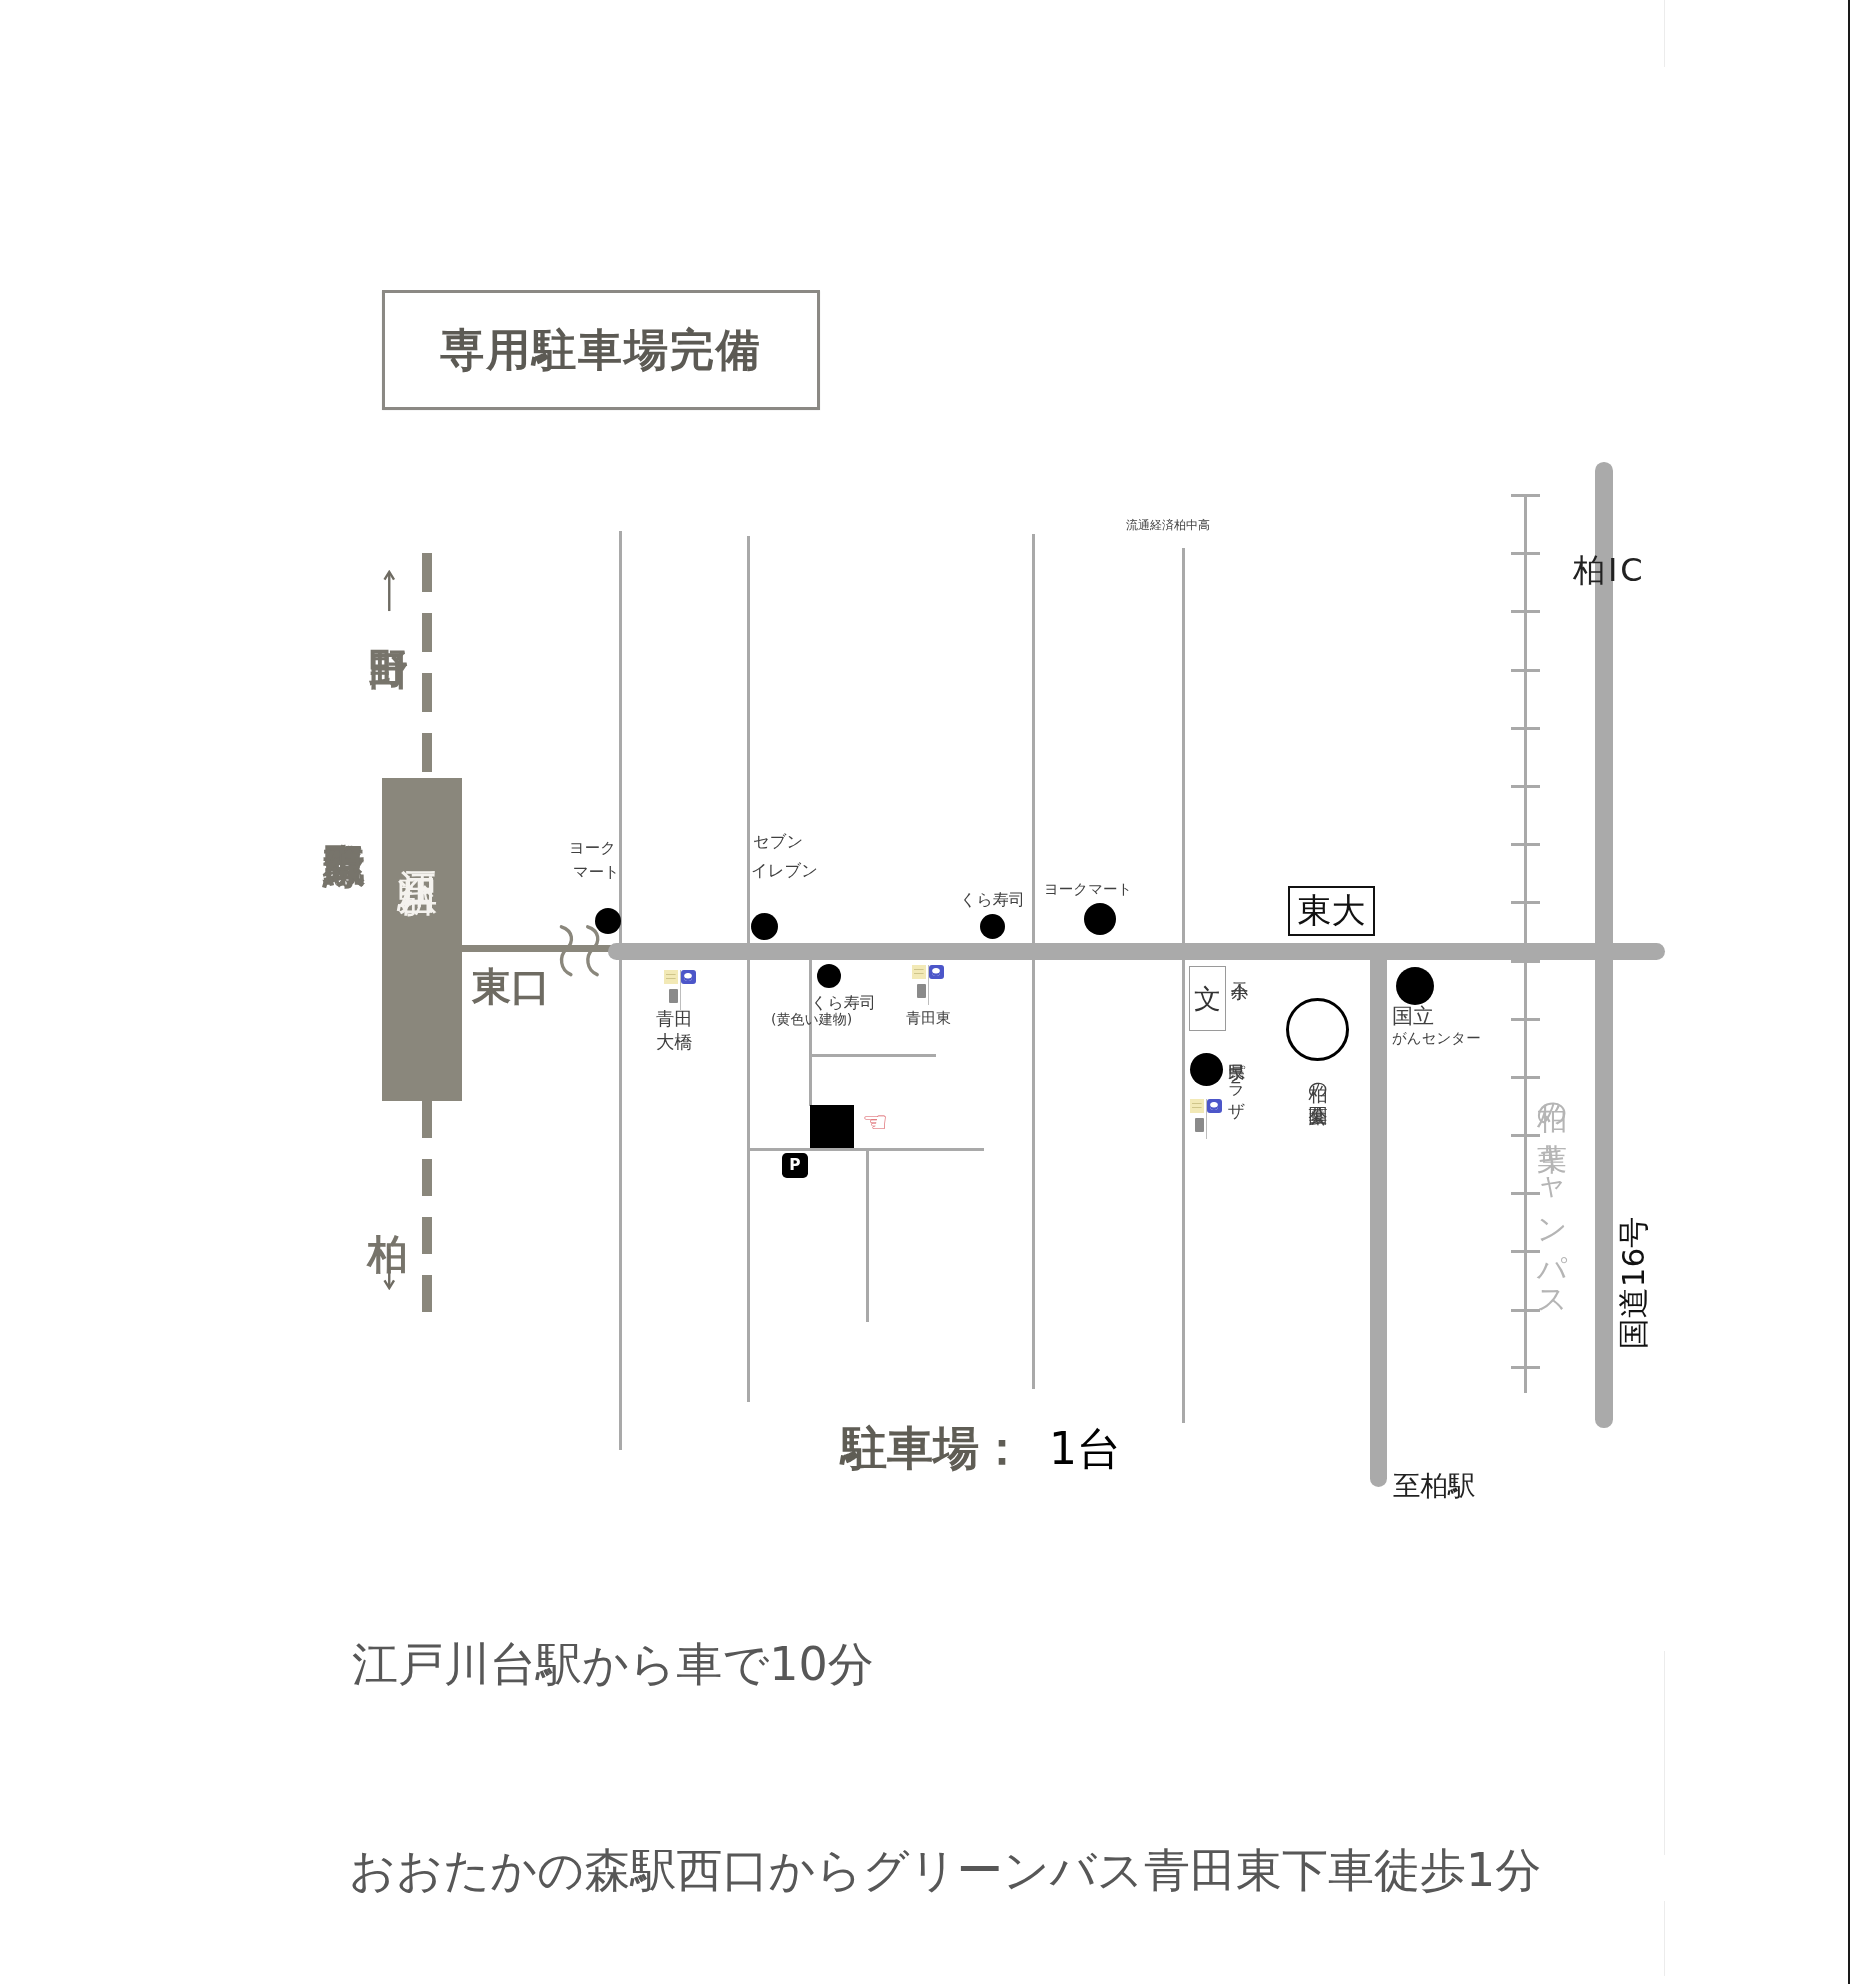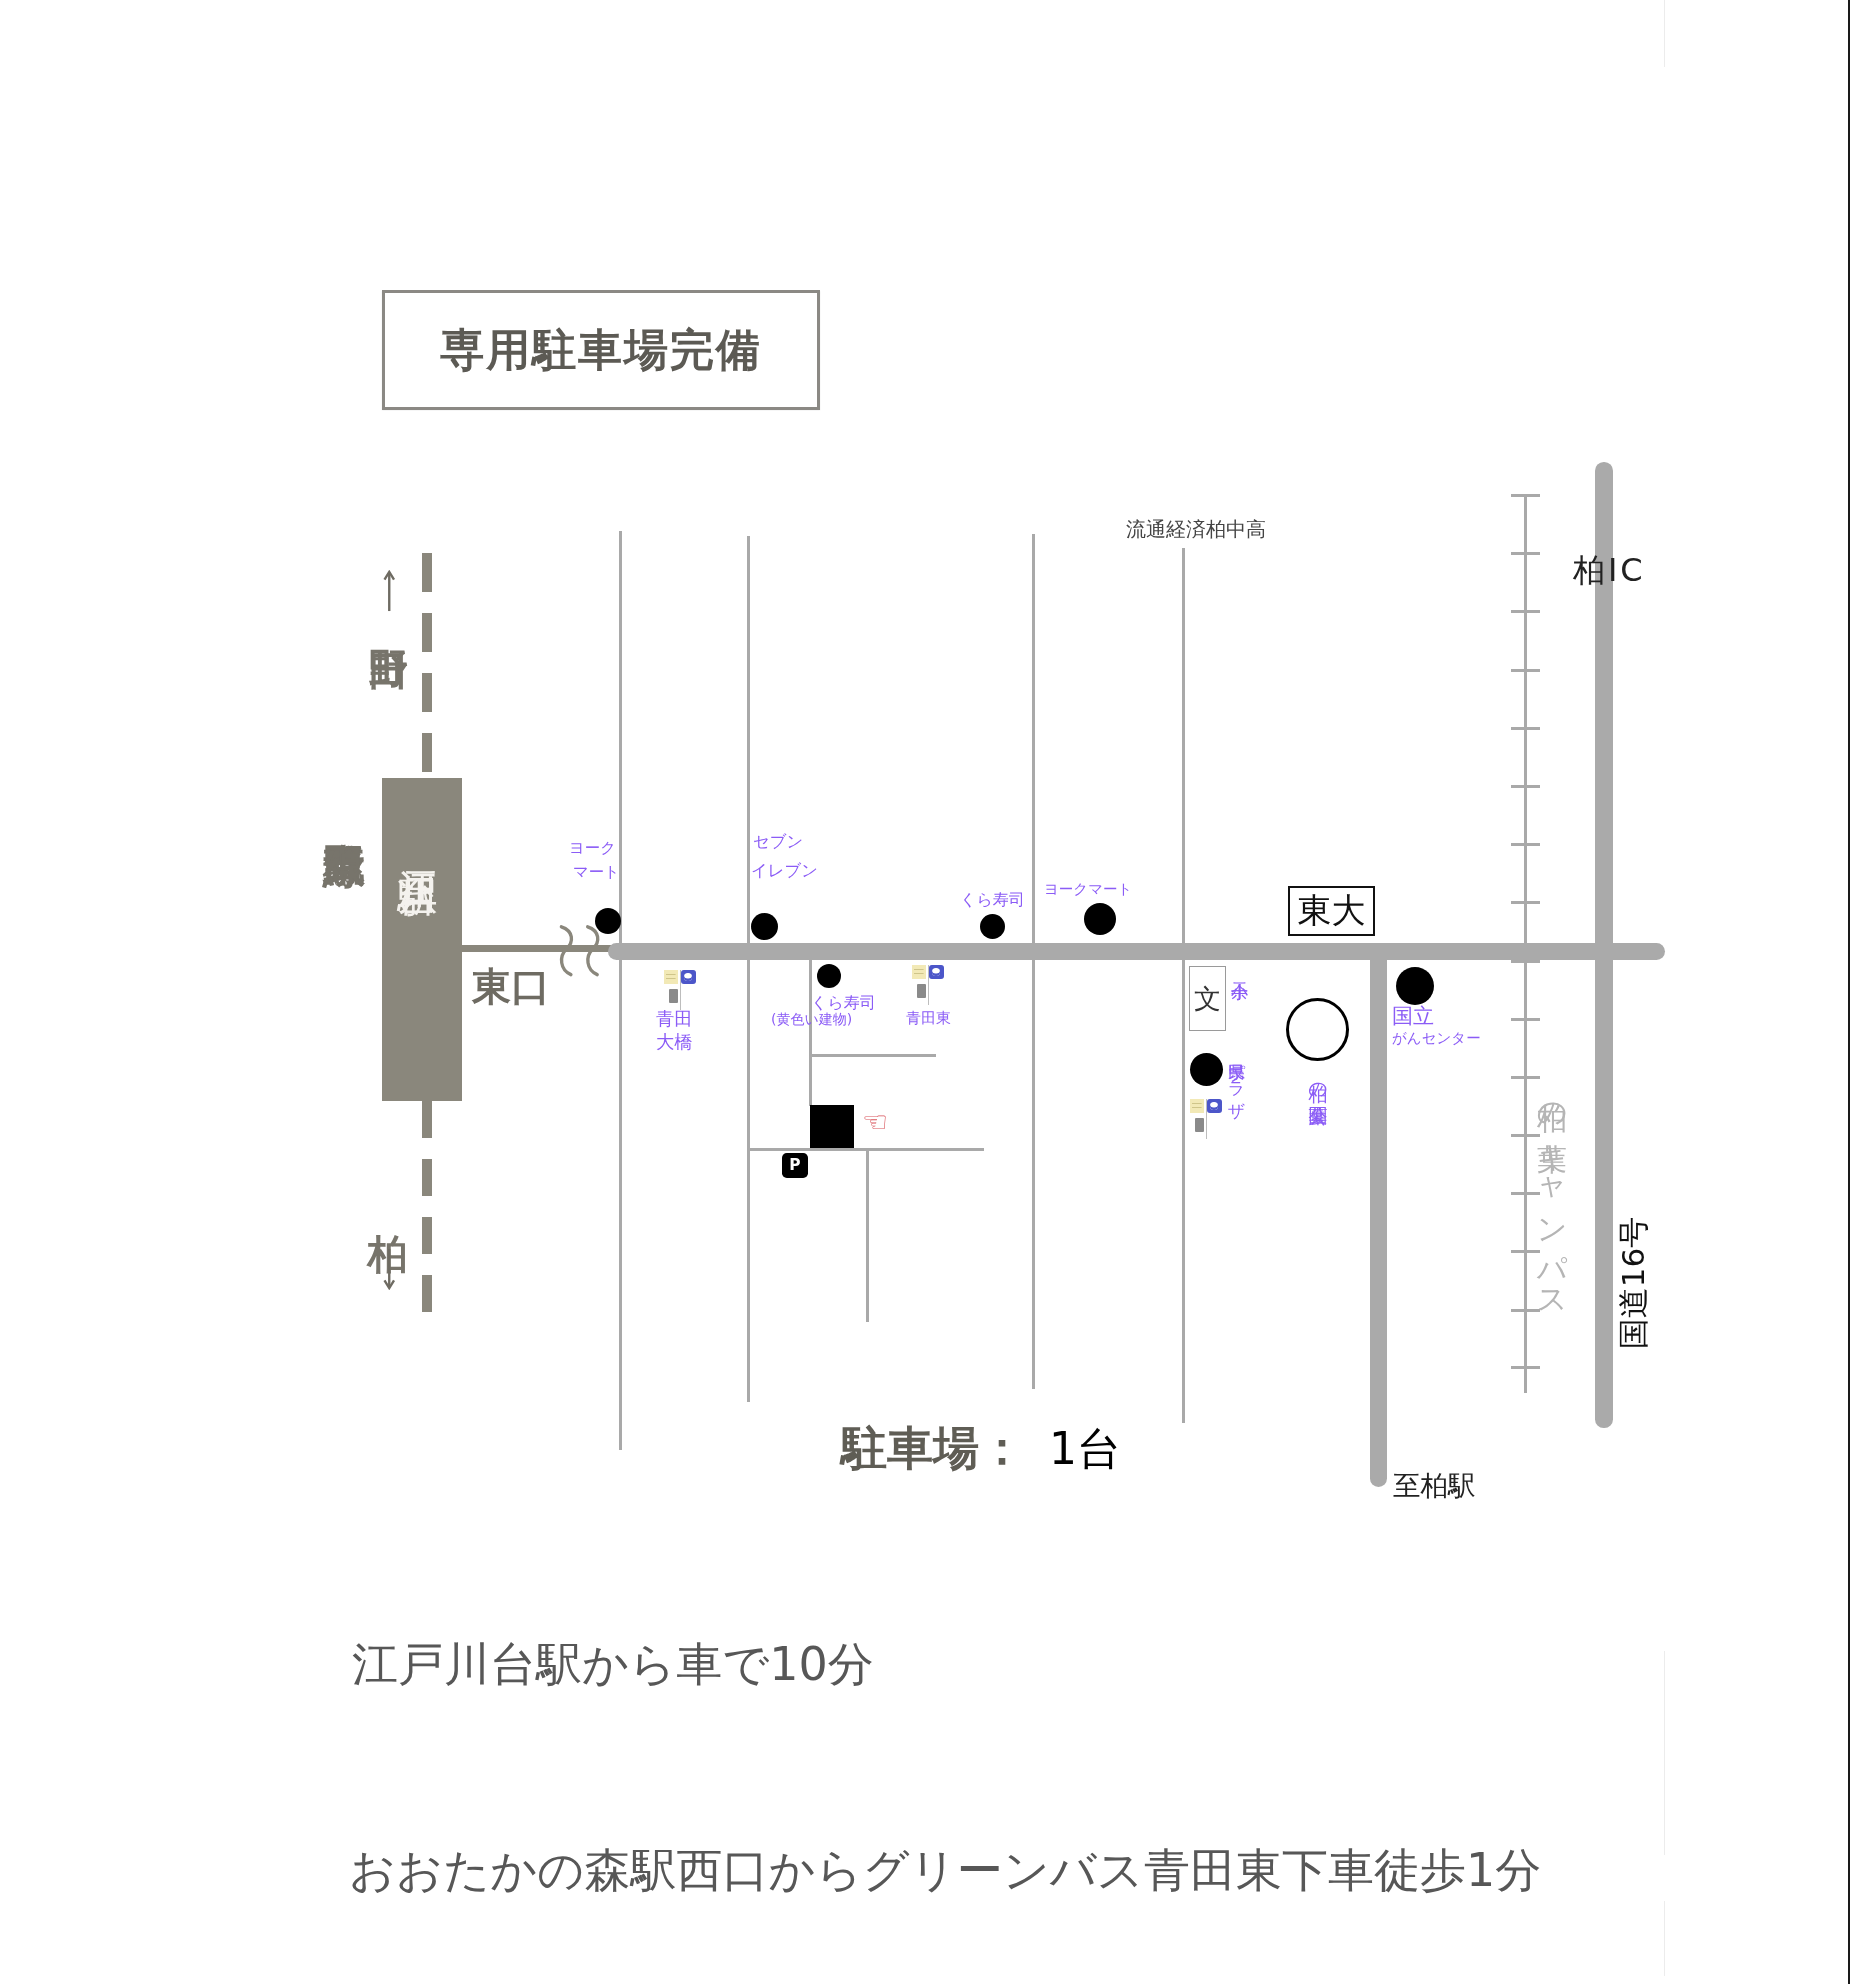--- a/index.html
+++ b/index.html
@@ -42,21 +42,21 @@
 
   
   .road-thin { position: absolute; background: #a9a9a9; }
   .road-thick { position: absolute; background: #aaaaaa; }
   .main-road { left: 608px; top: 943px; width: 1057px; height: 17px; border-radius: 8.7px; }
   .tick { position: absolute; left: 1511px; width: 29px; height: 2.9px; background: #a9a9a9; }
 
   
   .dot { position: absolute; background: #000; border-radius: 50%; }
   .ring { position: absolute; border: 3.4px solid #000; border-radius: 50%; box-sizing: border-box; background: transparent; }
-  .lbl { font-size: 16px; color: #8b5cf6; }
+  .lbl { font-size: 16px; color: #404040; }
 
   .busstop { position: absolute; width: 32px; height: 43px; }
   .bs-table { position: absolute; left: 0; top: 0; width: 14px; height: 13.5px; background: #f2e9b6;
     background-image: linear-gradient(#cfc58a, #cfc58a), linear-gradient(#cfc58a, #cfc58a);
     background-size: 9.6px 1.4px, 9.6px 1.4px; background-position: 1.9px 3.9px, 1.9px 8.2px; background-repeat: no-repeat; }
   .bs-sign { position: absolute; left: 17px; top: 0; width: 14.5px; height: 14px; background: #4c56c9; border-radius: 2.9px; }
   .bs-sign::after { content: ""; position: absolute; left: 3.4px; top: 3.4px; width: 7.7px; height: 7.2px; border-radius: 50%; background: #ffffff; box-shadow: inset 0 -2.4px 0 #4c56c9; }
   .bs-pole { position: absolute; left: 16px; top: 0; width: 1.4px; height: 40px; background: #bdbdbd; }
   .bs-bench { position: absolute; left: 4.8px; top: 19px; width: 9.2px; height: 13.5px; background: #8a8a8a; border-radius: 1px; }
 
@@ -162,21 +162,21 @@
   <div class="ring" style="left:1286px;top:998px;width:63px;height:63px;"></div>
 
   <div class="txt lbl" style="left:569px;top:837px;font-size:15.4px;line-height:23.6px;">
     <div>ヨーク</div>
     <div style="padding-left:3.9px;">マート</div>
   </div>
   <span class="txt lbl" style="left:753px;top:834px;font-size:16.4px;">セブン</span>
   <span class="txt lbl" style="left:751px;top:863px;font-size:16.4px;">イレブン</span>
   <span class="txt lbl" style="left:960px;top:892px;font-size:16px;">くら寿司</span>
   <span class="txt lbl" style="left:1044px;top:882px;font-size:14.5px;">ヨークマート</span>
-  <span class="txt lbl" style="left:1126px;top:519px;font-size:20px;color:#444;">流通経済柏中高</span>
+  <span class="txt lbl" style="left:1126px;top:519px;font-size:12px;color:#444;">流通経済柏中高</span>
   <span class="txt lbl" style="left:811px;top:995px;font-size:16px;">くら寿司</span>
   <span class="txt lbl" style="left:771px;top:1012px;font-size:14px;">(黄色い建物)</span>
 
   <div class="box-label todai-box">
     <span>東大</span>
   </div>
   <div class="box-label school-box">
     <span>文</span>
   </div>
   <span class="vtxt lbl" style="left:1231px;top:970px;font-size:17px;">十余二小</span>

